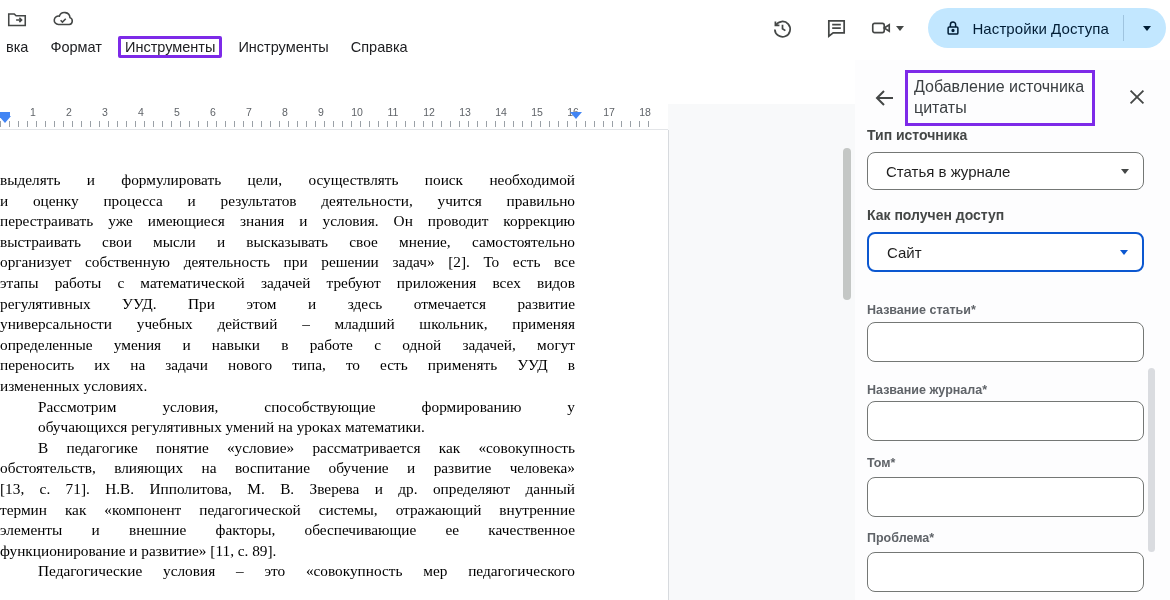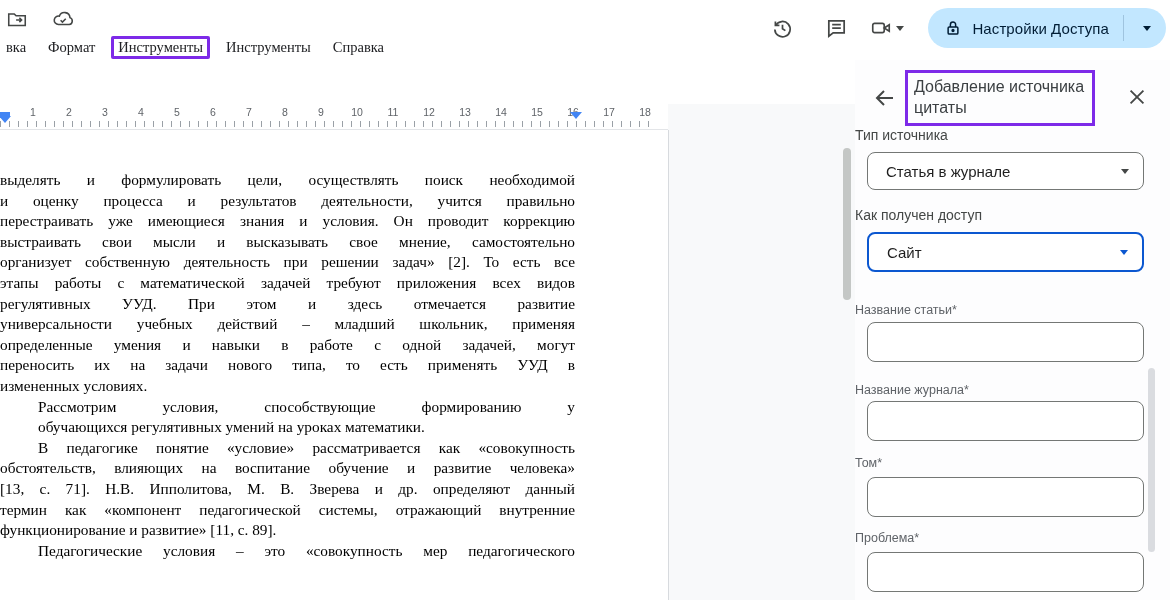--- a/index.html
+++ b/index.html
@@ -6,21 +6,21 @@
   html,body { width:1170px; height:600px; overflow:hidden; background:#fff;
     font-family:"Liberation Sans", sans-serif; }
   .app { position:relative; width:1170px; height:600px; background:#fff; }
 
   
   .topbar { position:absolute; left:0; top:0; width:1170px; height:60px; background:#fff; }
   .title-icons { position:absolute; left:6px; top:8px; display:flex; gap:24px; align-items:center; }
   .tico { width:22px; height:22px; color:#444746; }
   .menubar { position:absolute; left:0; top:36px; display:flex; align-items:center; gap:10px;
     font-size:14.5px; color:#202124; }
-  .menu-item { padding:2px 6px; border-radius:4px; cursor:default; white-space:nowrap;font-family:Liberation Serif, serif; }
+  .menu-item { padding:2px 6px; border-radius:4px; cursor:default; white-space:nowrap; }
   .menu-item.hl { border:3px solid #7d2ae8; border-radius:2px; padding:0 4px; }
   .topbar-right { position:absolute; right:0; top:8px; display:flex; align-items:center; gap:14px; padding-right:4px;text-align:right; }
   .icon-btn { width:40px; height:40px; display:flex; align-items:center; justify-content:center; color:#444746; }
   .icon-btn svg { width:23px; height:23px; }
   .cam-group { display:flex; align-items:center; gap:4px; color:#444746; }
   .caret { width:0; height:0; border-left:4.5px solid transparent; border-right:4.5px solid transparent;
     border-top:5px solid #444746; display:inline-block; }
   .share-pill { display:flex; align-items:center; height:40px; background:#c2e7ff; border-radius:20px;
     color:#001d35; font-size:15px; padding:0 6px 0 16px; margin-left:10px; }
   .share-pill .lock { width:18px; height:18px; margin-right:10px; color:#001d35; }
@@ -83,21 +83,21 @@
 
   
   .panel { position:relative; width:315px; height:540px; background:#fdfdfe; }
   .panel-header { position:absolute; left:0; top:8px; width:315px; height:54px; }
   .back-btn { position:absolute; left:18px; top:18px; width:24px; height:24px; color:#444746; }
   .close-btn { position:absolute; right:22px; top:18px; width:22px; height:22px; color:#444746; }
   .panel-title-box { position:absolute; left:50px; top:2px; width:190px; border:3px solid #7d2ae8;
     padding:3px 5px 5px 6px; }
   .panel-title { font-size:16px; line-height:21px; color:#3c4043; }
 
-  .fld-label { position:absolute; left:0; font-size:14px; color:#444746; }
+  .fld-label { position:absolute; left:12px; font-size:14px; color:#444746;font-weight:bold; }
   .fld-label.small { font-size:12.5px; color:#5f6368; }
   .select-box { position:absolute; left:12px; width:277px; height:38px; background:#fff;
     border:1px solid #747775; border-radius:8px; display:flex; align-items:center;
     padding:0 14px 0 18px; font-size:15px; color:#1f1f1f; }
   .select-box .caret { margin-left:auto; }
   .select-box.focused { border:2px solid #0b57d0; height:40px; }
   .select-box.focused .caret { border-top-color:#0b57d0; }
   .text-input { position:absolute; left:12px; width:277px; height:40px; background:#fff;
     border:1px solid #747775; border-radius:8px; font-size:15px; color:#1f1f1f; padding:0 12px; outline:none; }
   .panel-scrollbar { position:absolute; left:293px; top:308px; width:7px; height:184px;
@@ -287,20 +287,21 @@
           <div class="doc-line just">универсальности учебных действий – младший школьник, применяя</div>
           <div class="doc-line just">определенные умения и навыки в работе с одной задачей, могут</div>
           <div class="doc-line just">переносить их на задачи нового типа, то есть применять УУД в</div>
           <div class="doc-line">измененных условиях.</div>
           <div class="doc-line just ind">Рассмотрим условия, способствующие формированию у</div>
           <div class="doc-line ind">обучающихся регулятивных умений на уроках математики.</div>
           <div class="doc-line just ind">В педагогике понятие «условие» рассматривается как «совокупность</div>
           <div class="doc-line just">обстоятельств, влияющих на воспитание обучение и развитие человека»</div>
           <div class="doc-line just">[13, с. 71]. Н.В. Ипполитова, М. В. Зверева и др. определяют данный</div>
           <div class="doc-line just">термин как «компонент педагогической системы, отражающий внутренние</div>
+          <div class="doc-line just">элементы и внешние факторы, обеспечивающие ее качественное</div>
           <div class="doc-line">функционирование и развитие» [11, с. 89].</div>
           <div class="doc-line just ind">Педагогические условия – это «совокупность мер педагогического</div>
         </div>
       <div class="doc-scrollbar"></div>
     </div>
 
     <aside class="panel">
       <div class="panel-header">
         <svg class="back-btn" viewBox="0 0 24 24" fill="none" stroke="currentColor" stroke-width="2">
           <path d="M11 19l-7-7 7-7"></path>

